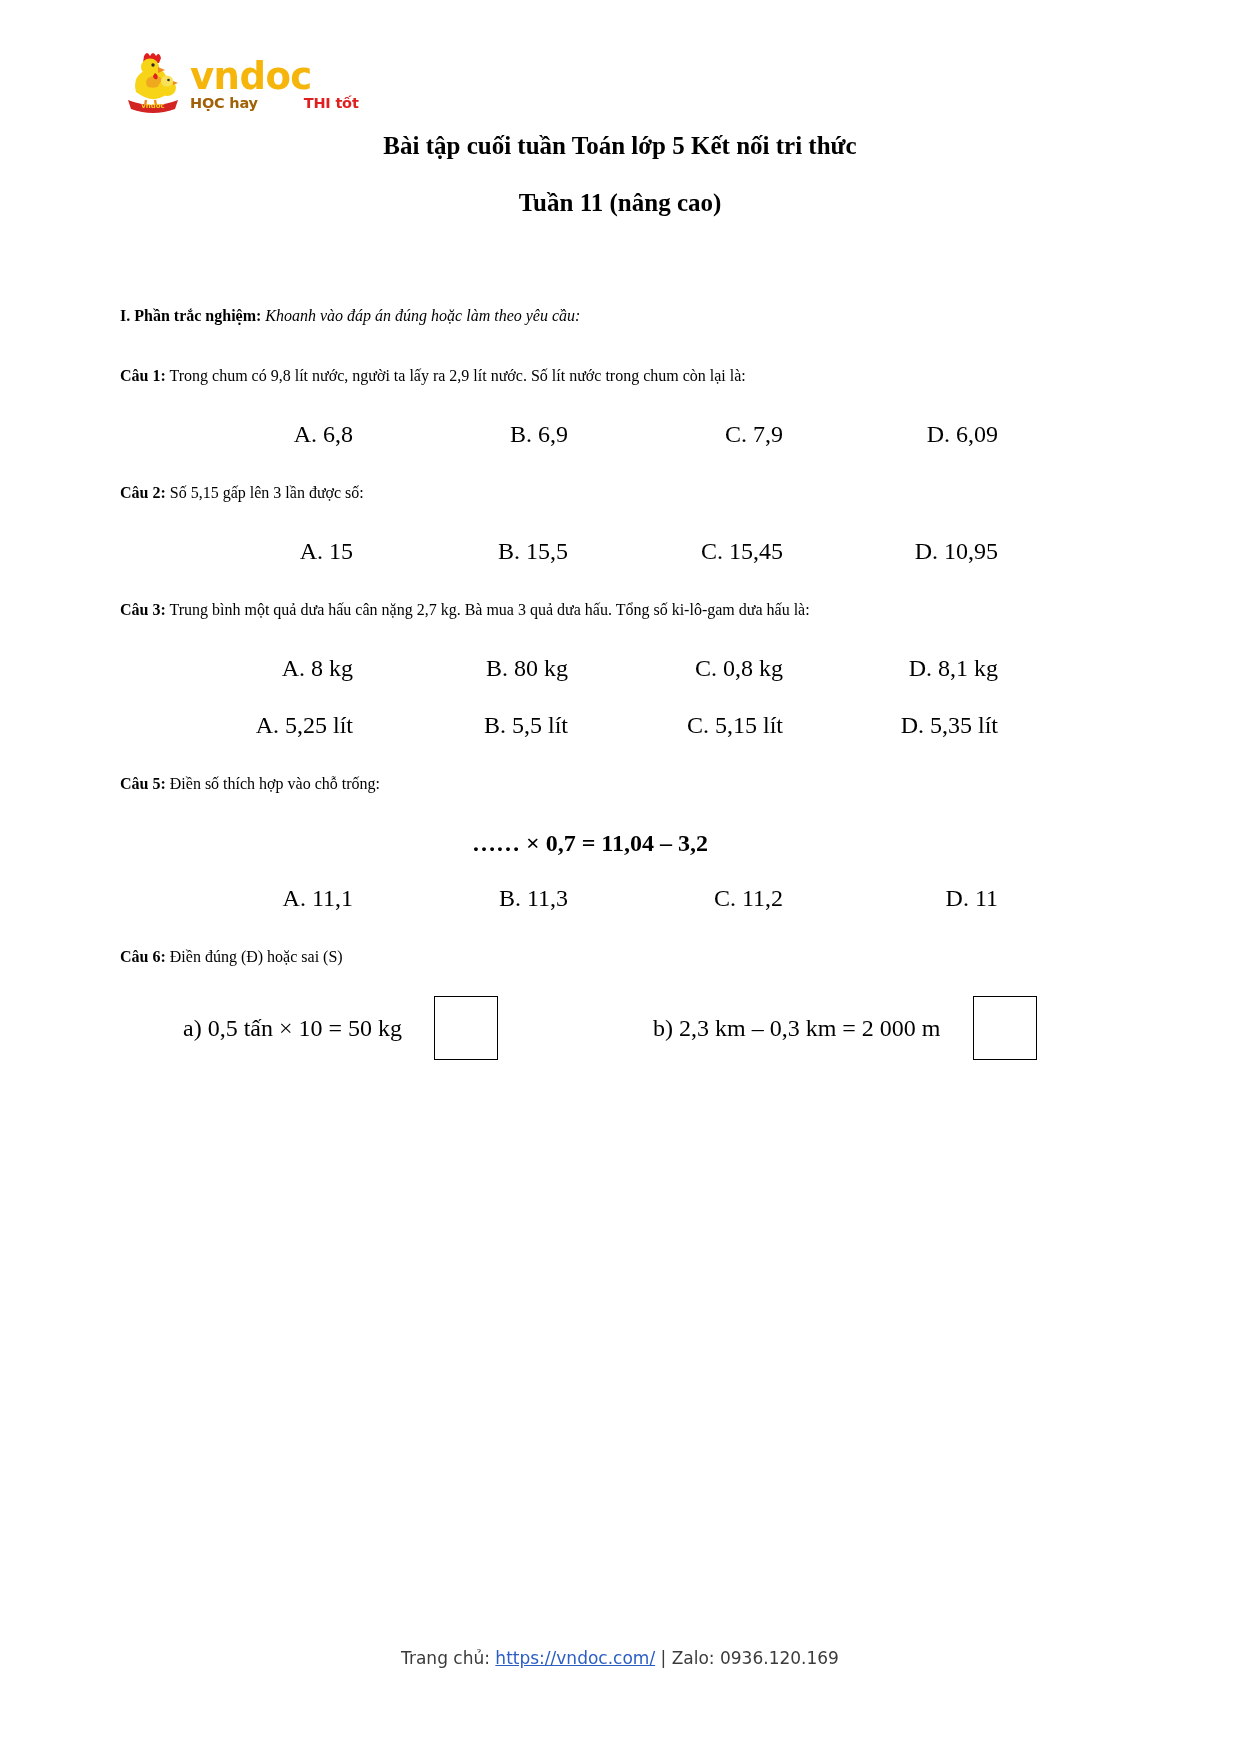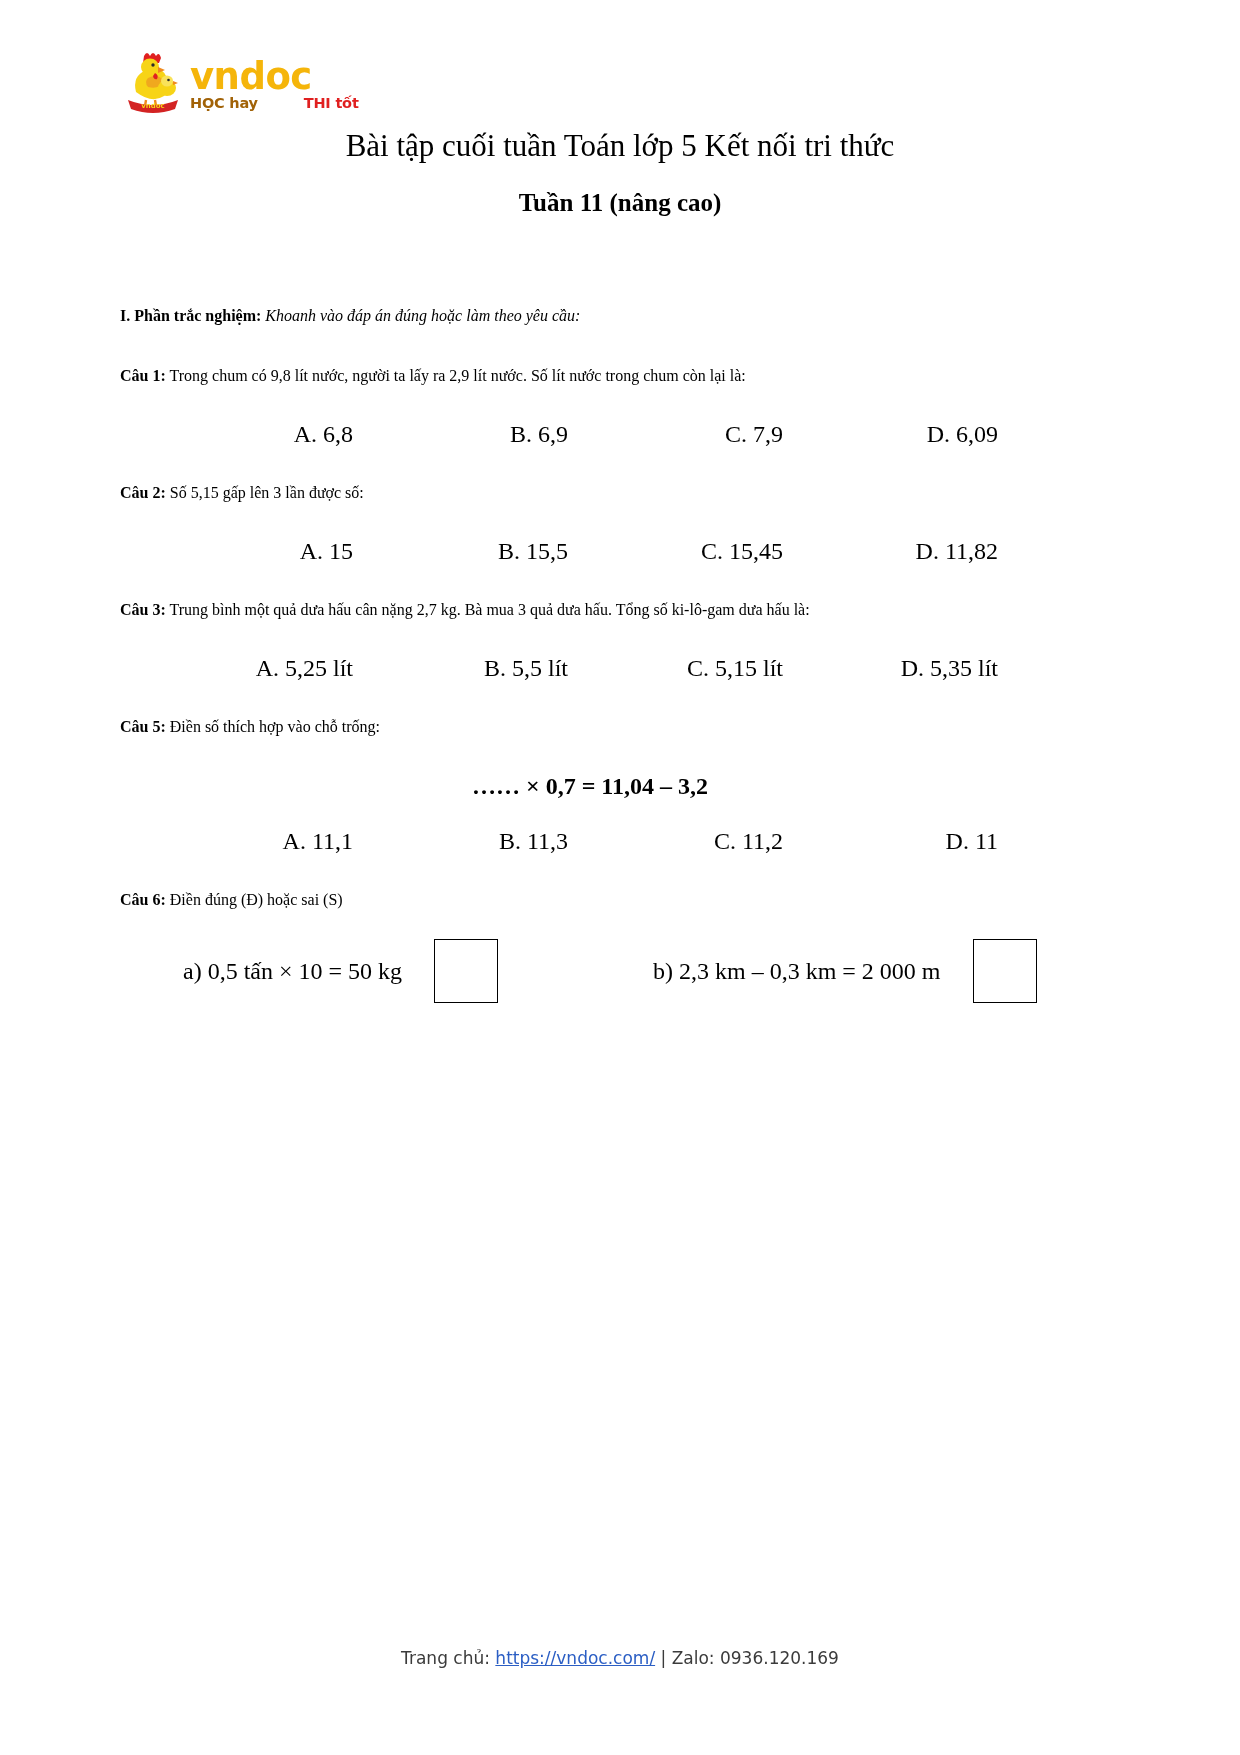--- a/index.html
+++ b/index.html
@@ -59,22 +59,22 @@
     line-height: 17px;
     letter-spacing: -0.2px;
     white-space: nowrap;
   }
   .tag-green { color: #a16207; }
   .tag-red { color: #e02020; margin-left: 41px; }
 
   
   .doc-title {
     text-align: center;
-    font-weight: normal;
-    font-size: 31px;
+    font-weight: bold;
+    font-size: 25px;
     line-height: 32px;
     margin: 0;
     padding-top: 130px;
   }
   .doc-subtitle {
     text-align: center;
     font-weight: bold;
     font-size: 25px;
     line-height: 32px;
     margin: 0;
@@ -206,24 +206,30 @@
       <span class="opt">B. 6,9</span>
       <span class="opt">C. 7,9</span>
       <span class="opt">D. 6,09</span>
     </div>
 
     <p class="para"><b>Câu 2:</b><span> Số 5,15 gấp lên 3 lần được số:</span></p>
     <div class="options">
       <span class="opt">A. 15</span>
       <span class="opt">B. 15,5</span>
       <span class="opt">C. 15,45</span>
-      <span class="opt">D. 11,82</span>
+      <span class="opt">D. 10,95</span>
     </div>
 
     <p class="para"><b>Câu 3:</b><span> Trung bình một quả dưa hấu cân nặng 2,7 kg. Bà mua 3 quả dưa hấu. Tổng số ki-lô-gam dưa hấu là:</span></p>
+    <div class="options">
+      <span class="opt">A. 8 kg</span>
+      <span class="opt">B. 80 kg</span>
+      <span class="opt">C. 0,8 kg</span>
+      <span class="opt">D. 8,1 kg</span>
+    </div>
 
     <div class="options">
       <span class="opt">A. 5,25 lít</span>
       <span class="opt">B. 5,5 lít</span>
       <span class="opt">C. 5,15 lít</span>
       <span class="opt">D. 5,35 lít</span>
     </div>
 
     <p class="para"><b>Câu 5:</b><span> Điền số thích hợp vào chỗ trống:</span></p>
     <p class="equation">…… × 0,7 = 11,04 – 3,2</p>

